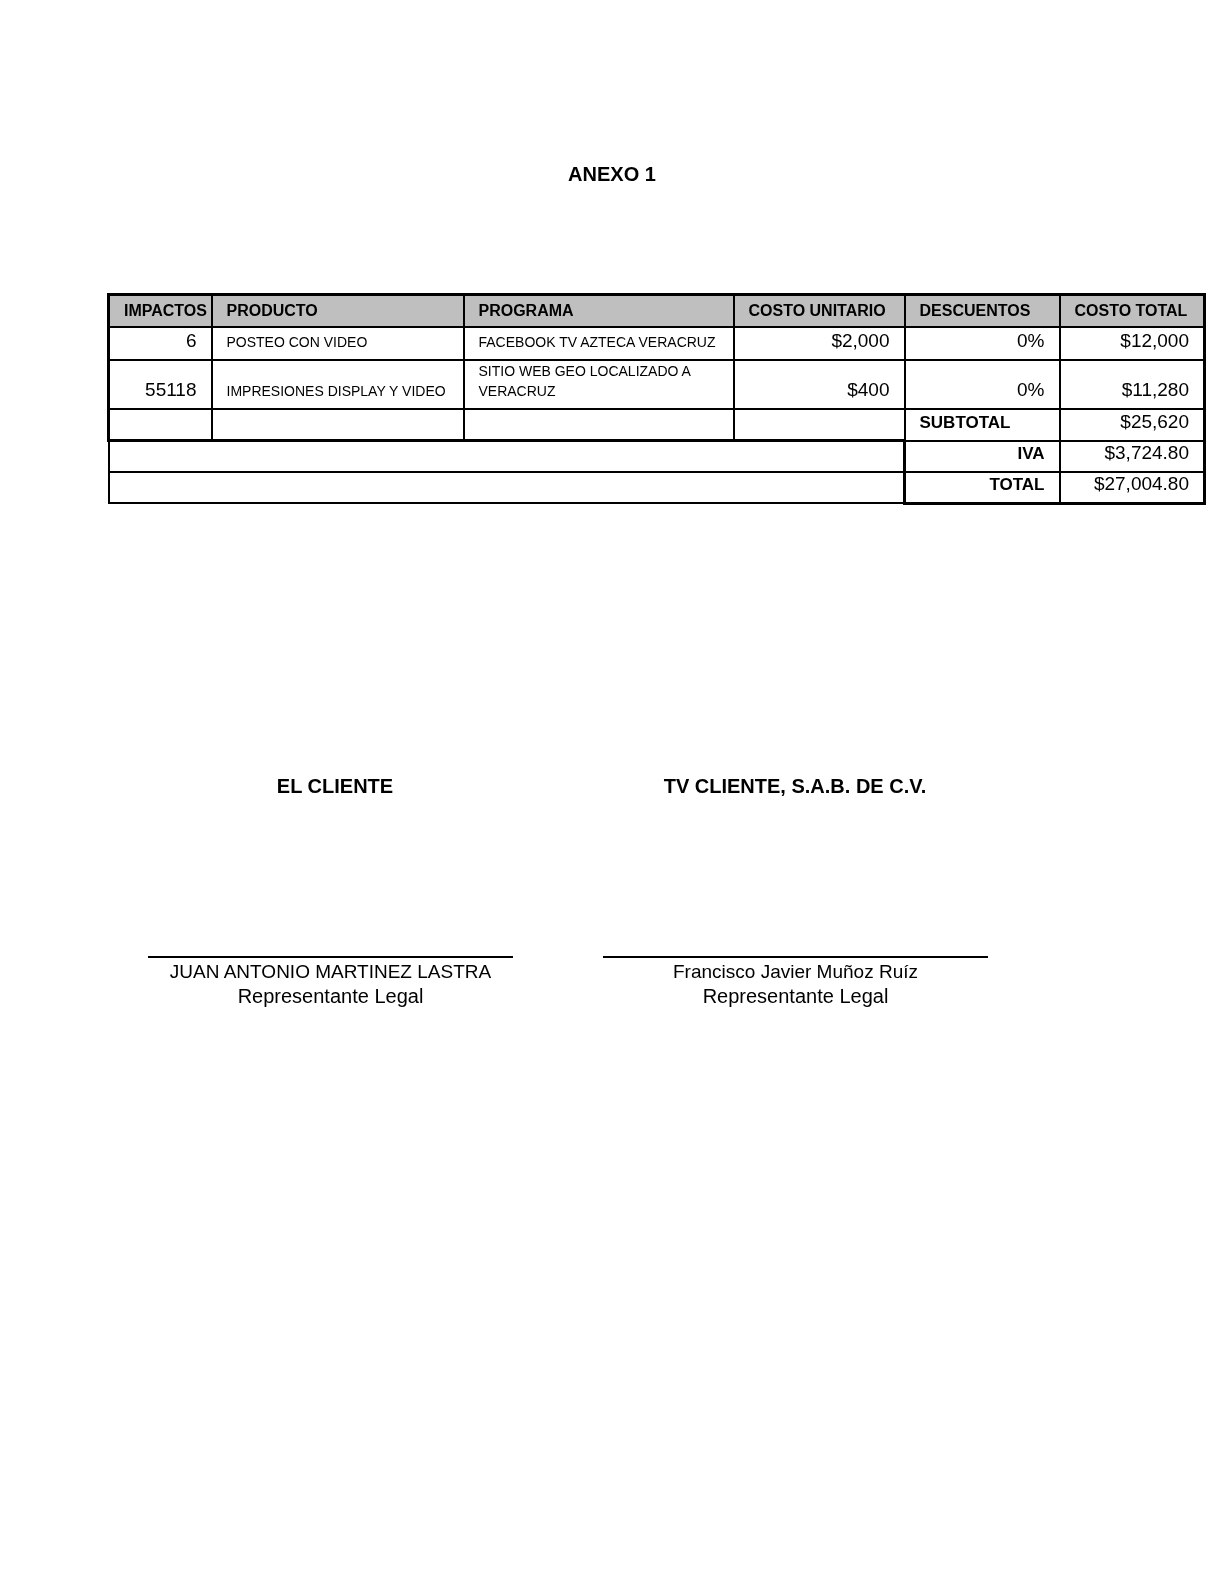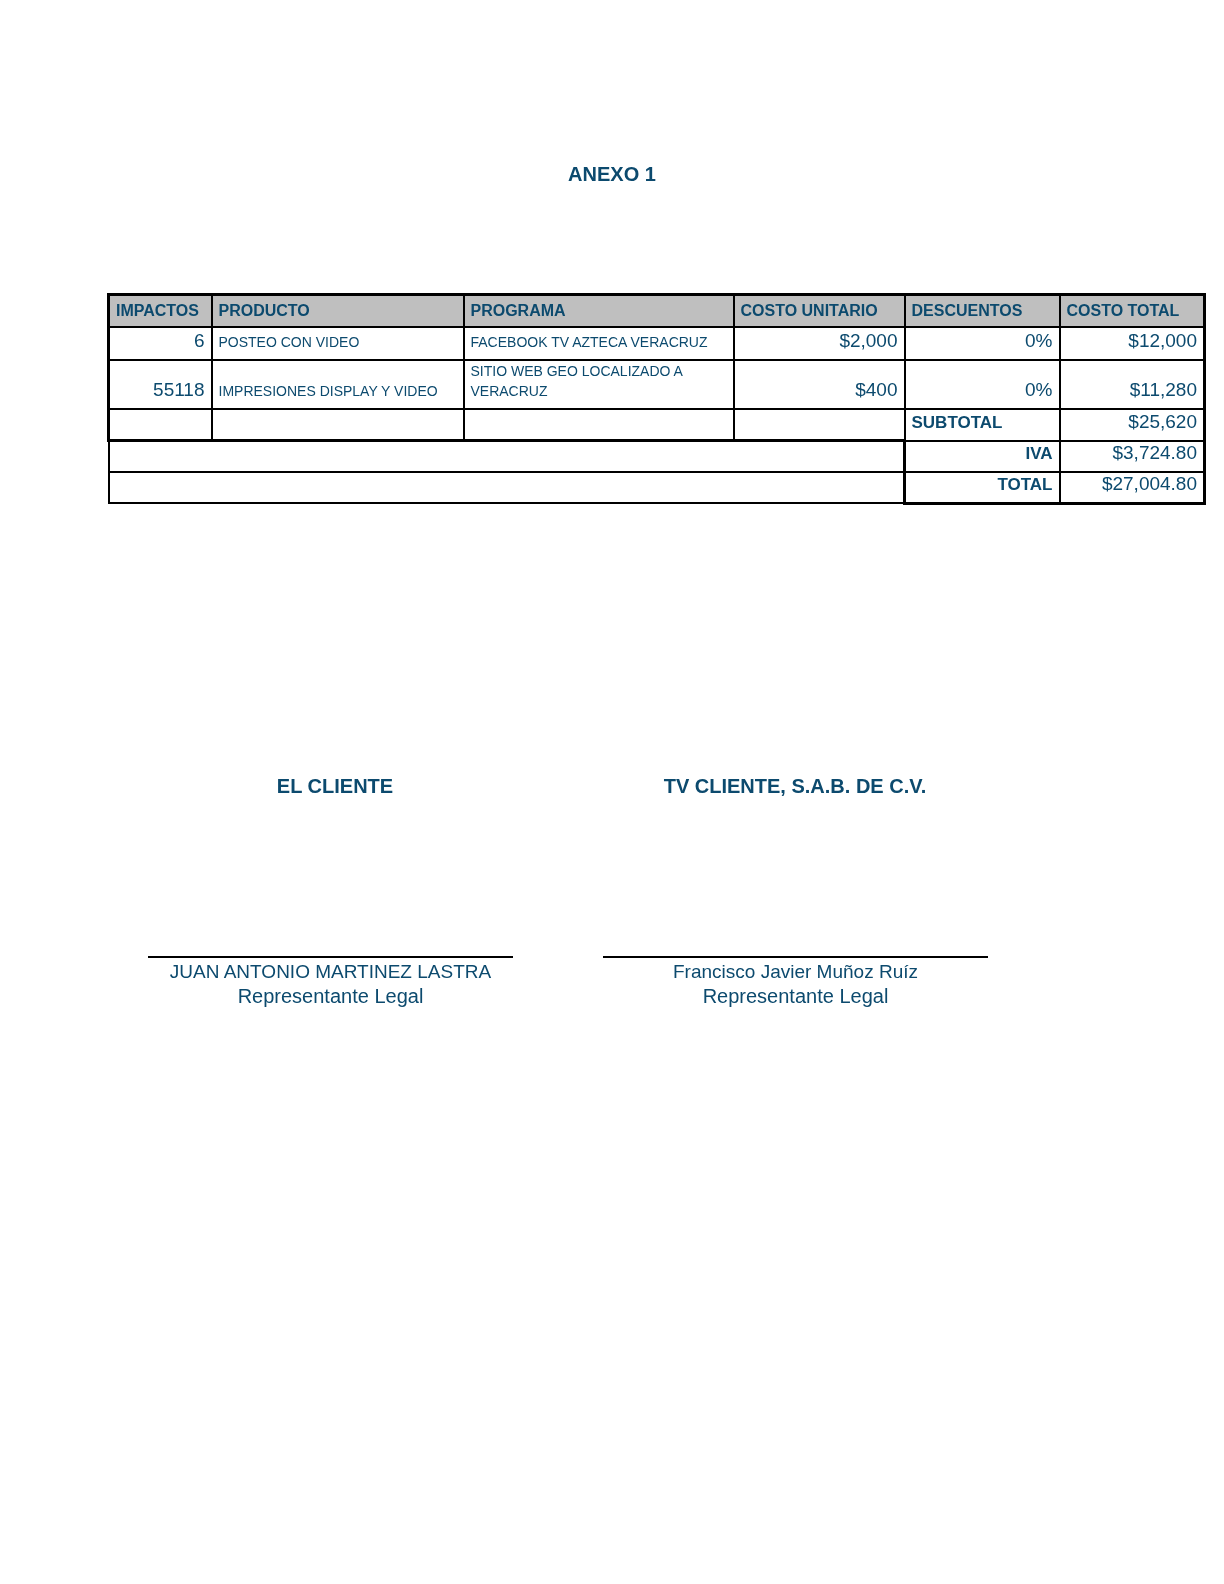--- a/index.html
+++ b/index.html
@@ -1,34 +1,34 @@
 <!DOCTYPE html>
 <html><head>
 <meta charset="utf-8">
 <style>
   html,body{margin:0;padding:0;background:#ffffff;}
   .page{
     position:relative;
     width:1224px;height:1139px;
     background:#ffffff;
     font-family:"Liberation Sans",sans-serif;
-    color:#0c4a6e;
+    color:#000000;
     overflow:hidden;
   }
   .doc-title{
     position:absolute;top:163px;left:0;width:100%;
     text-align:center;font-size:20px;font-weight:bold;
   }
   table.costs{
     position:absolute;left:107px;top:293px;
     width:1096px;border-collapse:collapse;table-layout:fixed;
   }
   table.costs th,table.costs td{
     border:2px solid #000;
-    padding:0 6px;
+    padding:0 14px;
     overflow:hidden;
   }
   table.costs th{
     font-size:16px;font-weight:bold;text-align:left;
     vertical-align:middle;
   }
   table.costs td{vertical-align:bottom;padding-bottom:7px;}
   td.num{font-size:19px;text-align:right;padding-right:8px;}
   td.text{font-size:14px;line-height:20px;padding-bottom:5px;}
   td.lbl{font-size:17px;font-weight:bold;vertical-align:middle;padding-bottom:0;margin-top:13px;}

